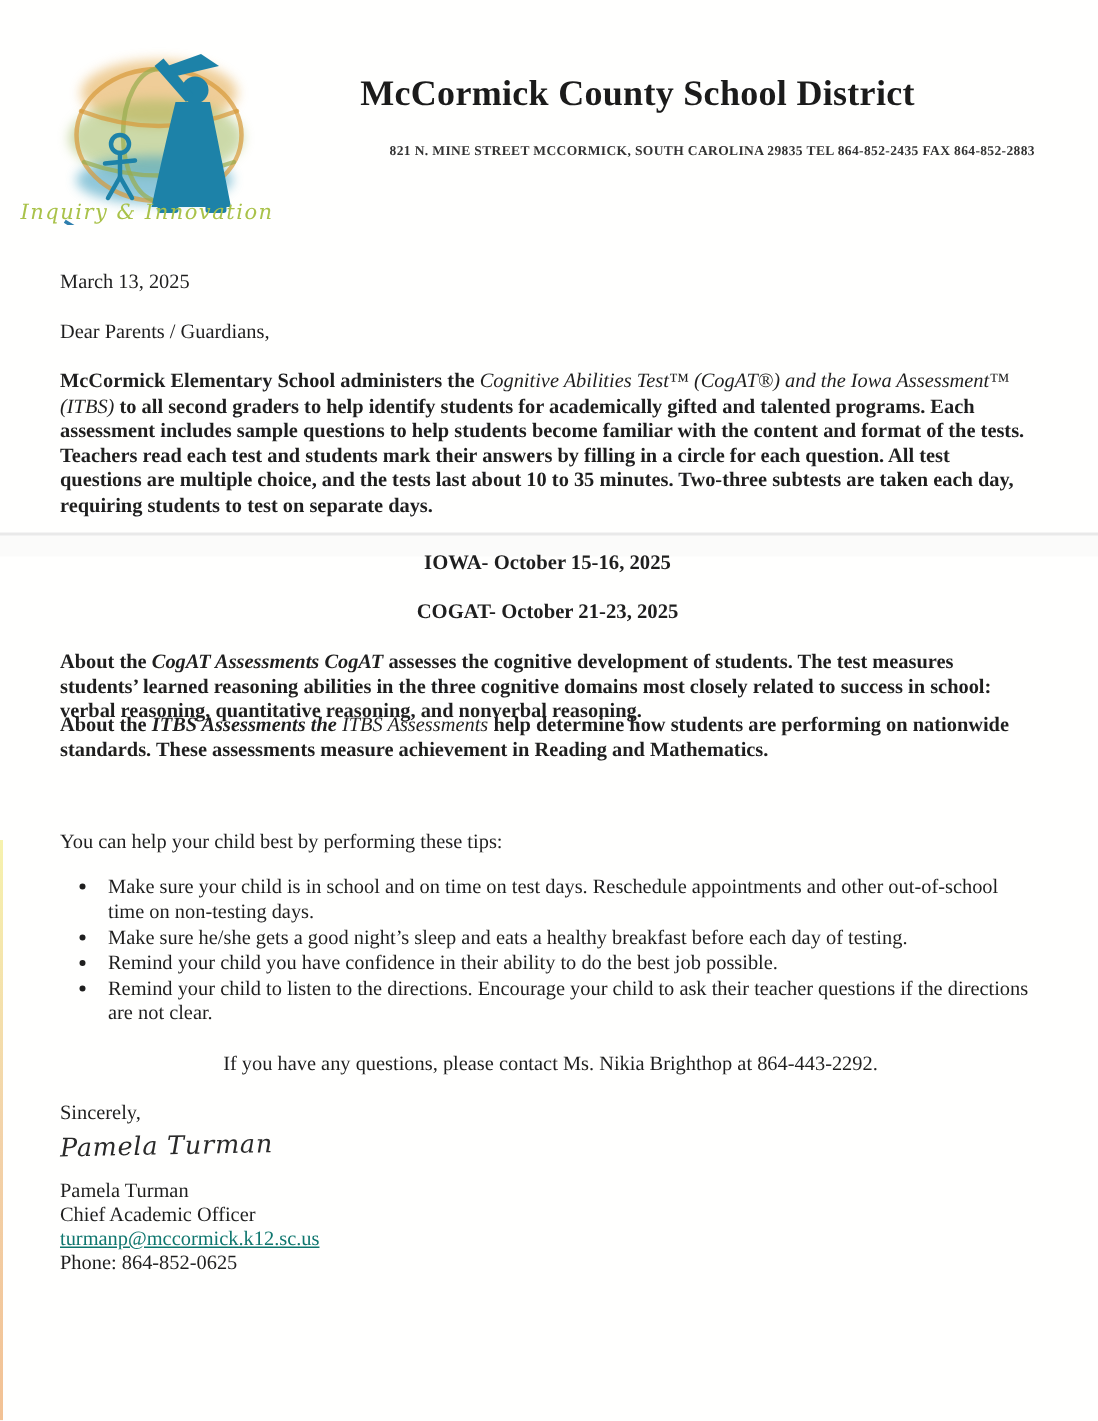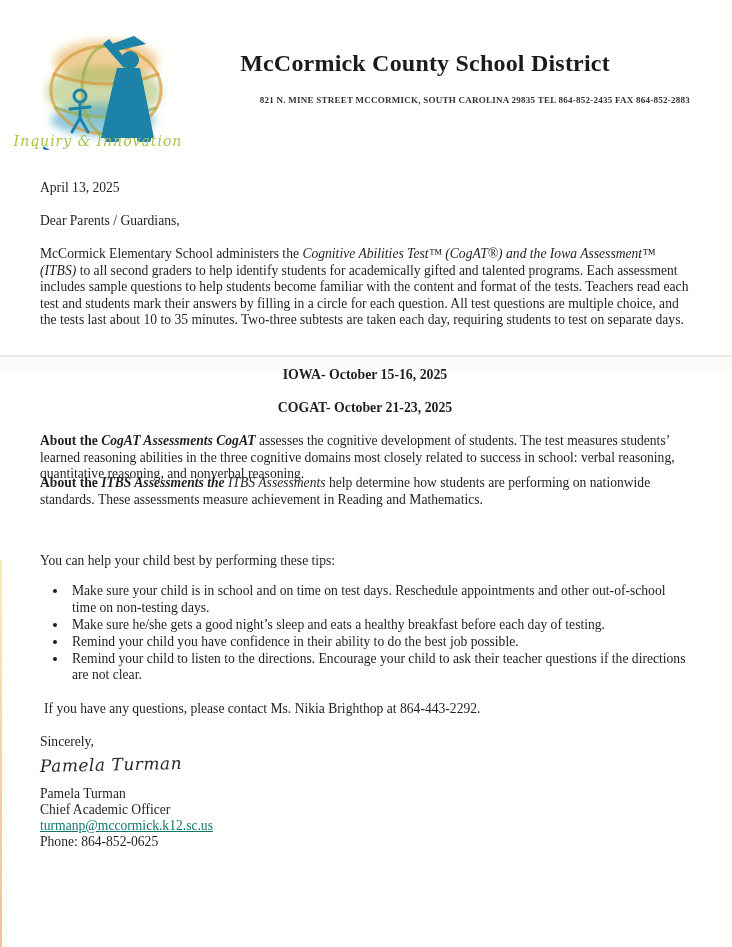--- a/index.html
+++ b/index.html
@@ -32,21 +32,21 @@
     font-size:9px; font-weight:700; color:#333;
     letter-spacing:0.25px;
     font-family:"Liberation Serif", serif;
     white-space:nowrap;
     text-align:right;
   }
 
   
   .blk { position:absolute; left:40px; right:42px; font-size:13.6px; line-height:16.5px; }
   .centered { text-align:center; font-weight:bold; font-size:13.8px; }
-  .seg-n { font-style:normal; font-weight:normal; }
+  .seg-n { font-style:normal; font-weight:bold; }
   .seg-i { font-style:italic; }
   .seg-b { font-weight:bold; }
   .seg-bi { font-weight:bold; font-style:italic; }
 
   ul.tips { margin-left:28px; list-style:disc; }
   ul.tips li { padding-left:4px; margin-bottom:0.5px; }
 
   .contact-line { padding-left:4px; }
 
   .sig-script {
@@ -112,21 +112,21 @@
 
       <text x="92" y="136" text-anchor="middle" font-family="DejaVu Serif, serif" font-style="italic" font-size="14" fill="#a9c249" letter-spacing="1">Inquiry &amp; Innovation</text>
     </svg>
   </div>
 
   <div class="header-block">
     <div class="district-title">McCormick County School District</div>
     <div class="district-address">821 N. MINE STREET   MCCORMICK, SOUTH CAROLINA 29835 TEL 864-852-2435 FAX 864-852-2883</div>
   </div>
 
-  <div class="blk" style="top:180px;">April 13, 2025</div>
+  <div class="blk" style="top:180px;">March 13, 2025</div>
 
   <div class="blk" style="top:213px;">Dear Parents / Guardians,</div>
 
   <div class="blk" style="top:246px;"><span class="seg-n">McCormick Elementary School administers the </span><span class="seg-i">Cognitive Abilities Test™ (CogAT®) and the Iowa Assessment™ (ITBS)</span><span class="seg-n"> to all second graders to help identify students for academically gifted and talented programs. Each assessment includes sample questions to help students become familiar with the content and format of the tests. Teachers read each test and students mark their answers by filling in a circle for each question.  All test questions are multiple choice, and the tests last about 10 to 35 minutes.  Two-three subtests are taken each day, requiring students to test on separate days.</span></div>
 
   <div class="blk centered" style="top:367px;">IOWA- October 15-16, 2025</div>
 
   <div class="blk centered" style="top:400px;">COGAT- October 21-23, 2025</div>
 
   <div class="blk" style="top:433px;"><span class="seg-b">About the </span><span class="seg-bi">CogAT Assessments CogAT</span><span class="seg-n"> assesses the cognitive development of students. The test measures students’ learned reasoning abilities in the three cognitive domains most closely related to success in school: verbal reasoning, quantitative reasoning, and nonverbal reasoning.</span></div>
@@ -135,21 +135,21 @@
 
   <div class="blk" style="top:553px;">You can help your child best by performing these tips:</div>
 
   <ul class="blk tips" style="top:583px;">
       <li>Make sure your child is in school and on time on test days. Reschedule appointments and other out-of-school time on non-testing days.</li>
       <li>Make sure he/she gets a good night’s sleep and eats a healthy breakfast before each day of testing.</li>
       <li>Remind your child you have confidence in their ability to do the best job possible.</li>
       <li>Remind your child to listen to the directions. Encourage your child to ask their teacher questions if the directions are not clear.</li>
     </ul>
 
-  <div class="blk contact-line" style="top:701px;">If you have any questions, please contact Ms. Nikia Brighthop at 864-443-2292.</div>
+  <div class="blk contact-line" style="top:701px;text-align:center;">If you have any questions, please contact Ms. Nikia Brighthop at 864-443-2292.</div>
 
   <div class="blk" style="top:734px;">Sincerely,</div>
 
   <div class="blk sig-script" style="top:758px;">Pamela Turman</div>
 
   <div class="blk sig-line" style="top:786px;">Pamela Turman</div>
   <div class="blk sig-line" style="top:802px;">Chief Academic Officer</div>
   <div class="blk sig-line" style="top:818px;">
     <a class="sig-email">turmanp@mccormick.k12.sc.us</a>
   </div>

